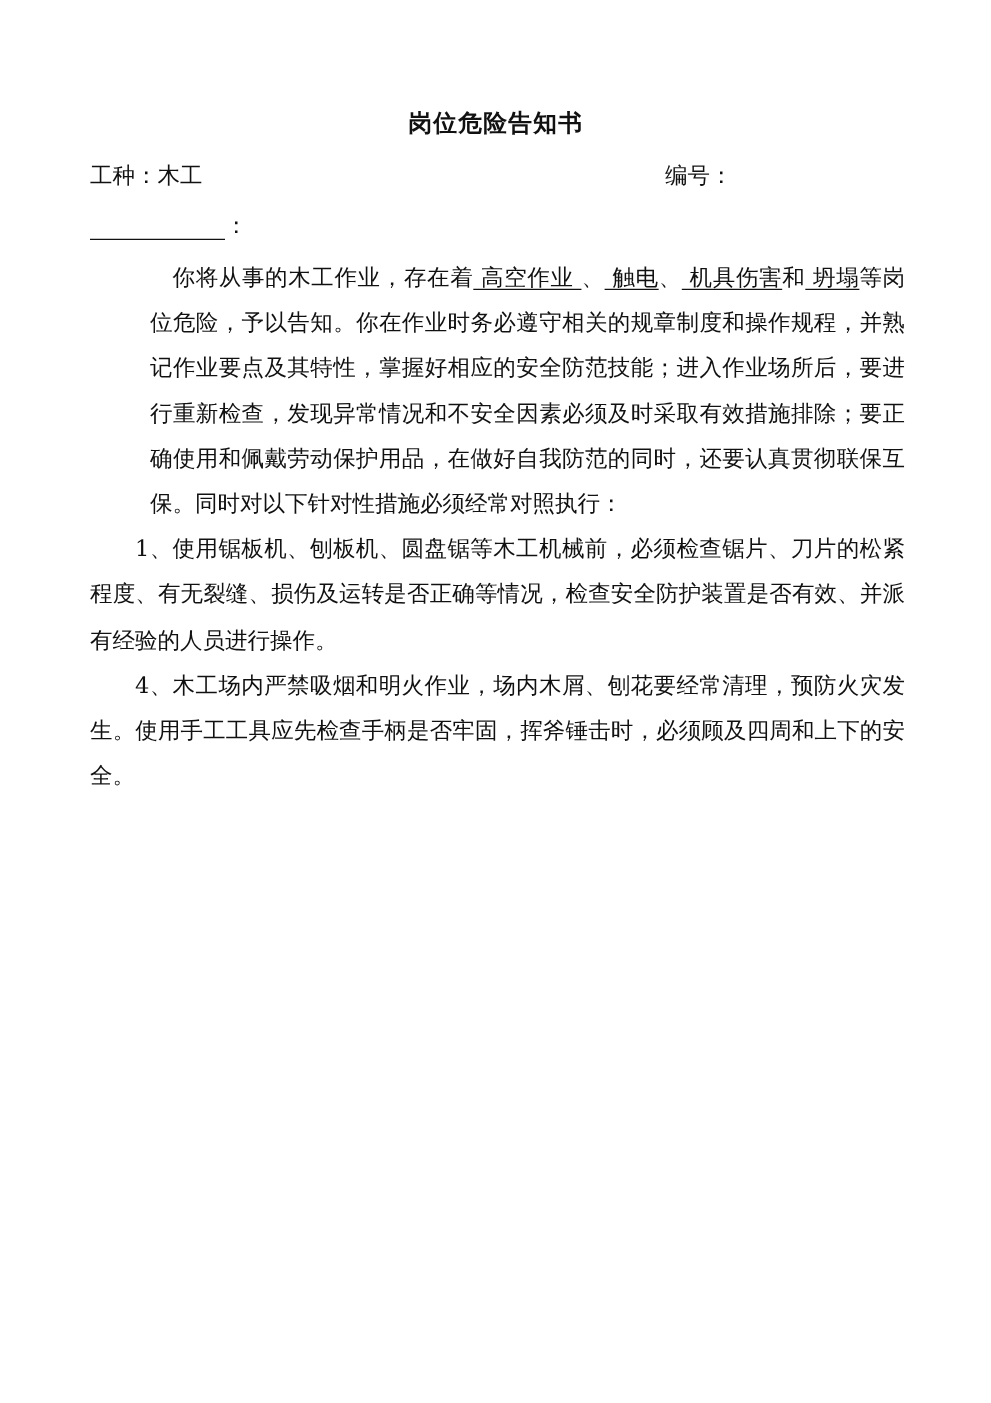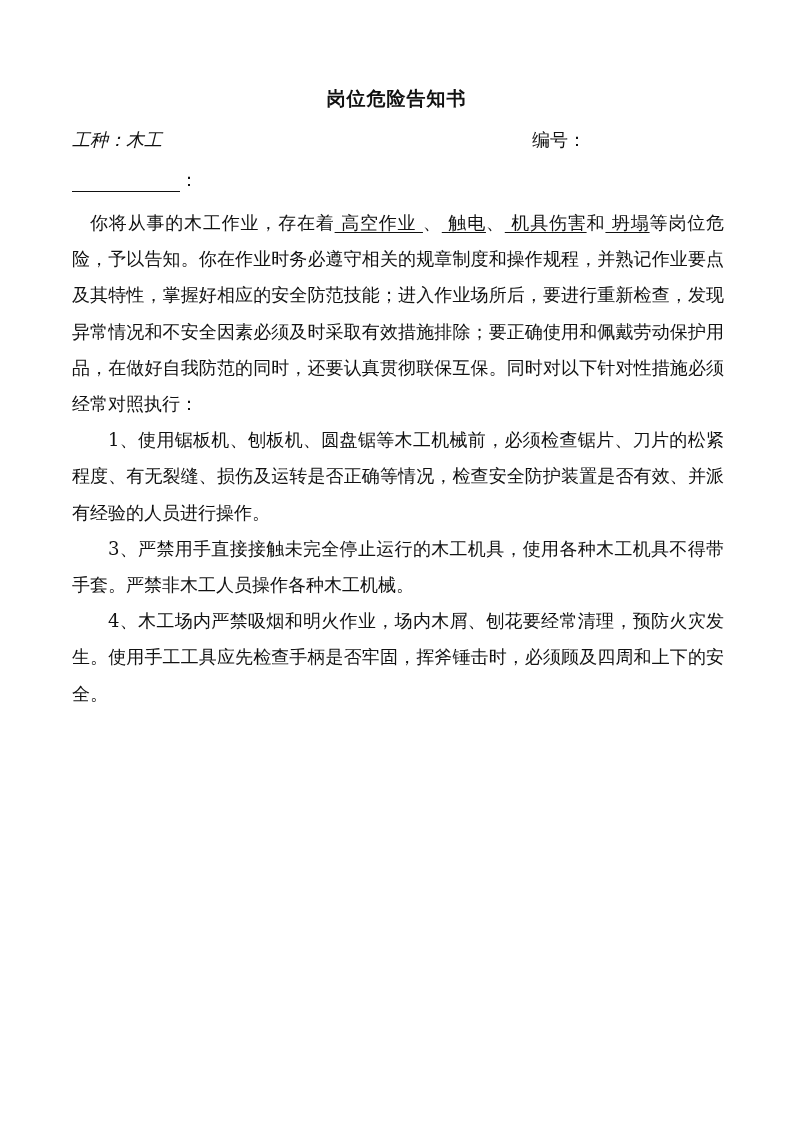--- a/index.html
+++ b/index.html
@@ -8,27 +8,27 @@
     font-family: "DejaVu Serif", "Liberation Serif", serif;
     color: #111111;
   }
   .page { position: absolute; left: 0; top: 0; width: 793px; height: 930px; }
   .title {
     position: absolute; left: 0; width: 793px; top: 86px;
     text-align: center; font-size: 19px; font-weight: bold;
     font-family: "DejaVu Sans", "Liberation Sans", sans-serif;
     letter-spacing: 1px;
   }
-  .meta-left { position: absolute; left: 72px; top: 128px; font-size: 18px; font-style: italic; }
+  .meta-left { position: absolute; left: 72px; top: 128px; font-size: 18px; }
   .meta-right { position: absolute; left: 532px; top: 128px; font-size: 18px; text-align: right; }
   .addressee { position: absolute; left: 72px; top: 168px; font-size: 18px; }
   .blank { display: inline-block; width: 108px; border-bottom: 1px solid #111; height: 18px; vertical-align: bottom; }
   .body { position: absolute; left: 72px; width: 652px; top: 205px; font-size: 18px; line-height: 36.2px; }
   .para { margin: 0; text-align: justify; text-align-last: left; }
-  .p0 { text-indent: 18px; }
+  .p0 { text-indent: 18px; margin-left: 48px; }
   .pi { text-indent: 36px; }
   .u { text-decoration: underline; text-underline-offset: 3px; }
 </style>
 </head>
 <body>
 
 <div class="page">
   <div class="title">岗位危险告知书</div>
 
   <div class="meta-left">
@@ -38,16 +38,15 @@
     <span>编号：</span>
   </div>
 
   <div class="addressee">
     <span class="blank"></span><span>：</span>
   </div>
 
   <div class="body">
     <p class="para p0"><span>你将从事的木工作业，存在着</span><span class="u"> 高空作业 </span><span>、</span><span class="u"> 触电</span><span>、</span><span class="u"> 机具伤害</span><span>和</span><span class="u"> 坍塌</span><span>等岗位危险，予以告知。你在作业时务必遵守相关的规章制度和操作规程，并熟记作业要点及其特性，掌握好相应的安全防范技能；进入作业场所后，要进行重新检查，发现异常情况和不安全因素必须及时采取有效措施排除；要正确使用和佩戴劳动保护用品，在做好自我防范的同时，还要认真贯彻联保互保。同时对以下针对性措施必须经常对照执行：</span></p>
     <p class="para pi">1、使用锯板机、刨板机、圆盘锯等木工机械前，必须检查锯片、刀片的松紧程度、有无裂缝、损伤及运转是否正确等情况，检查安全防护装置是否有效、并派有经验的人员进行操作。</p>
-    <p class="para pi">3、严禁用手直接接触未完全停止运行的木工机具，使用各种木工机具不得带手套。严禁非木工人员操作各种木工机械。</p>
     <p class="para pi">4、木工场内严禁吸烟和明火作业，场内木屑、刨花要经常清理，预防火灾发生。使用手工工具应先检查手柄是否牢固，挥斧锤击时，必须顾及四周和上下的安全。</p>
   </div>
 </div>
 
 </body></html>

